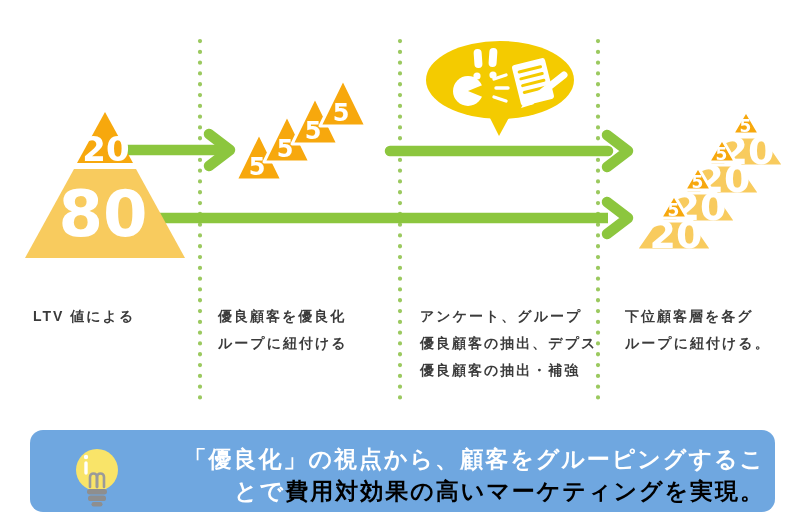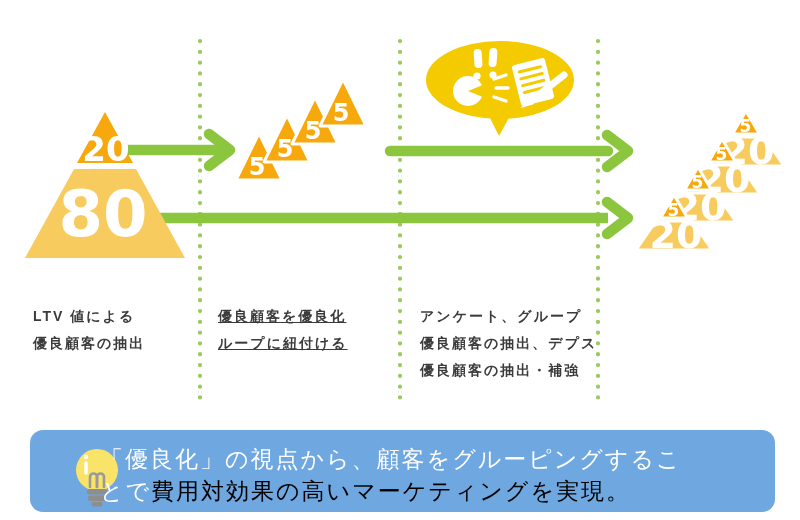--- a/index.html
+++ b/index.html
@@ -13,22 +13,22 @@
     position:absolute;top:303px;color:#3b3b3b;font-size:14px;font-weight:700;
     line-height:27px;letter-spacing:2px;white-space:nowrap;
   }
   .caption span{display:block;}
   .banner{
     position:absolute;left:30px;top:430px;width:745px;height:82px;
     background:#6FA7E0;border-radius:13px;
   }
   .bulb{position:absolute;left:62px;top:438px;}
   .banner-text{
-    position:absolute;left:100px;top:443px;width:665px;text-align:left;
-    color:#ffffff;font-size:23px;font-weight:400;letter-spacing:2px;line-height:32px;
+    position:absolute;left:100px;top:443px;width:665px;text-align:right;
+    color:#ffffff;font-size:23px;font-weight:700;letter-spacing:2px;line-height:32px;
     white-space:nowrap;
   }
   .banner-text .hl{color:#000000;}
 </style>
 </head>
 <body>
 
 <div class="stage">
 
   <svg class="diagram-svg" width="800" height="420" viewBox="0 0 800 420">
@@ -137,32 +137,33 @@
         <polygon points="-18,26 18,26 38,55 -38,55" fill="#F8CB5E"></polygon>
         <polygon points="0,0 -13.5,23 13.5,23" fill="#F7A80D"></polygon>
         <text class="num" x="-0.5" y="20.5" font-size="17" text-anchor="middle" stroke="none">5</text>
         <text class="num" x="2" y="53" font-size="38" text-anchor="middle" stroke="none">20</text>
       </g>
     </g>
   </svg>
 
   <div class="caption" style="left:33px;">
     <span>LTV 値による</span>
-    <span>優良顧客の抽出</span>
   </div>
-  <div class="caption" style="left:218px;text-decoration:underline;">
+  <div class="caption" style="left:218px;">
     <span>優良顧客を優良化</span>
     <span>ループに紐付ける</span>
   </div>
   <div class="caption" style="left:420px;">
     <span>アンケート、グループ</span>
     <span>優良顧客の抽出、デプス</span>
     <span>優良顧客の抽出・補強</span>
   </div>
   <div class="caption" style="left:625px;">
+    <span>下位顧客層を各グ</span>
+    <span>ループに紐付ける。</span>
   </div>
 
   <div class="banner"></div>
 
   <svg class="bulb" width="70" height="76" viewBox="-35 -32 70 76">
     <circle cx="0" cy="0" r="21" fill="#F9E469"></circle>
     <g stroke="#ffffff" stroke-width="3.4" stroke-linecap="round">
       <line x1="-11" y1="-7" x2="-11" y2="3"></line>
     </g>
     <circle cx="-11" cy="-13" r="2.2" fill="#ffffff"></circle>

